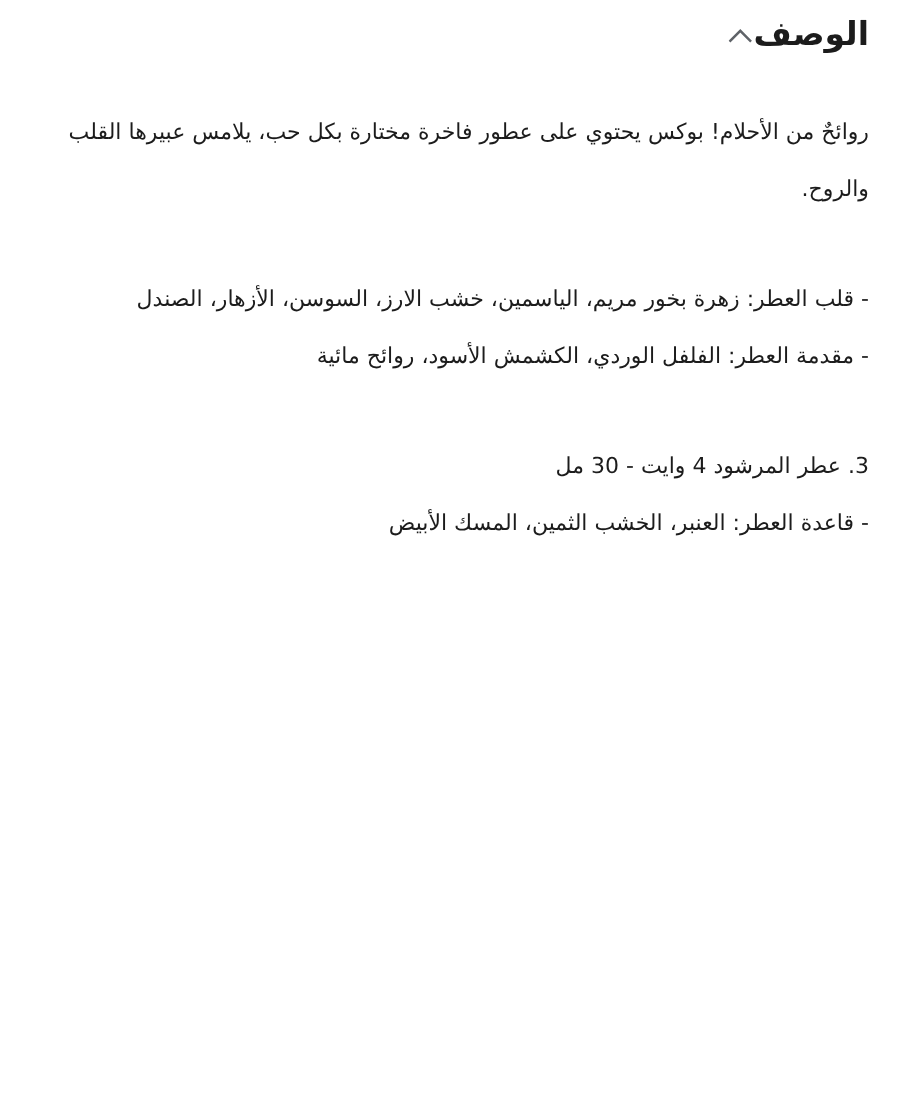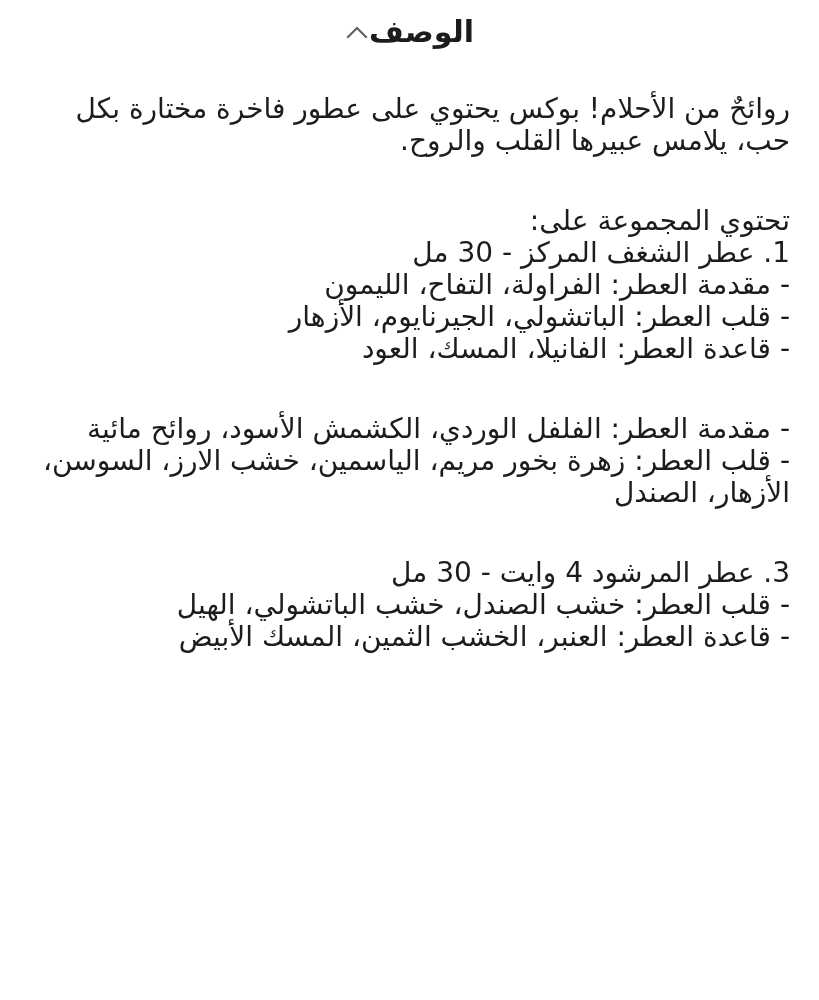--- a/index.html
+++ b/index.html
@@ -11,41 +11,41 @@
   body { height: 1000px; overflow: hidden; }
   .page {
     width: 819px;
     height: 1000px;
     padding: 13px 29px 0 25px;
     background: var(--background, #ffffff);
     color: var(--text, #1c1c1c);
   }
   .accordion-header {
     display: flex;
-    justify-content: center;
+    justify-content: flex-start;
     align-items: center;
     cursor: pointer;
   }
   .section-title {
     font-size: 30px;
     font-weight: 700;
     line-height: 38px;
     color: var(--text, #1c1c1c);
   }
   .chevron {
     display: inline-flex;
     align-items: center;
     justify-content: center;
     width: 24px;
     height: 24px;
     margin-left: 4px;
   }
   .body-text {
-    font-size: 28px;
-    line-height: 32px;
+    font-size: 20px;
+    line-height: 52px;
     color: var(--text, #1c1c1c);
     font-weight: 400;
   }
   .intro { margin-top: 42px; }
   .block { margin-top: 48px; }
   .line { display: block; }
 </style>
 </head>
 <body>
 
@@ -55,32 +55,24 @@
     <h2 class="section-title">الوصف</h2>
     <span class="chevron">
       <svg width="22" height="13" viewBox="0 0 22 13" aria-hidden="true">
         <polyline points="2,11 11,2 20,11" fill="none" stroke="#5f6368" stroke-width="2.2" stroke-linecap="square"></polyline>
       </svg>
     </span>
   </div>
 
   <p class="body-text intro">روائحٌ من الأحلام! بوكس يحتوي على عطور فاخرة مختارة بكل حب، يلامس عبيرها القلب والروح.</p>
 
-  <div class="block">
-    <span class="body-text line">تحتوي المجموعة على:</span>
-    <span class="body-text line">1. عطر الشغف المركز - 30 مل</span>
-    <span class="body-text line">- مقدمة العطر: الفراولة، التفاح، الليمون</span>
-    <span class="body-text line">- قلب العطر: الباتشولي، الجيرنايوم، الأزهار</span>
-    <span class="body-text line">- قاعدة العطر: الفانيلا، المسك، العود</span>
-  </div>
 
   <div class="block">
+    <span class="body-text line">- قلب العطر: زهرة بخور مريم، الياسمين، خشب الارز، السوسن، الأزهار، الصندل</span>
     <span class="body-text line">- مقدمة العطر: الفلفل الوردي، الكشمش الأسود، روائح مائية</span>
-    <span class="body-text line">- قلب العطر: زهرة بخور مريم، الياسمين، خشب الارز، السوسن، الأزهار، الصندل</span>
   </div>
 
   <div class="block">
     <span class="body-text line">3. عطر المرشود 4 وايت - 30 مل</span>
-    <span class="body-text line">- قلب العطر: خشب الصندل، خشب الباتشولي، الهيل</span>
     <span class="body-text line">- قاعدة العطر: العنبر، الخشب الثمين، المسك الأبيض</span>
   </div>
 
 </div>
 
 </body></html>

